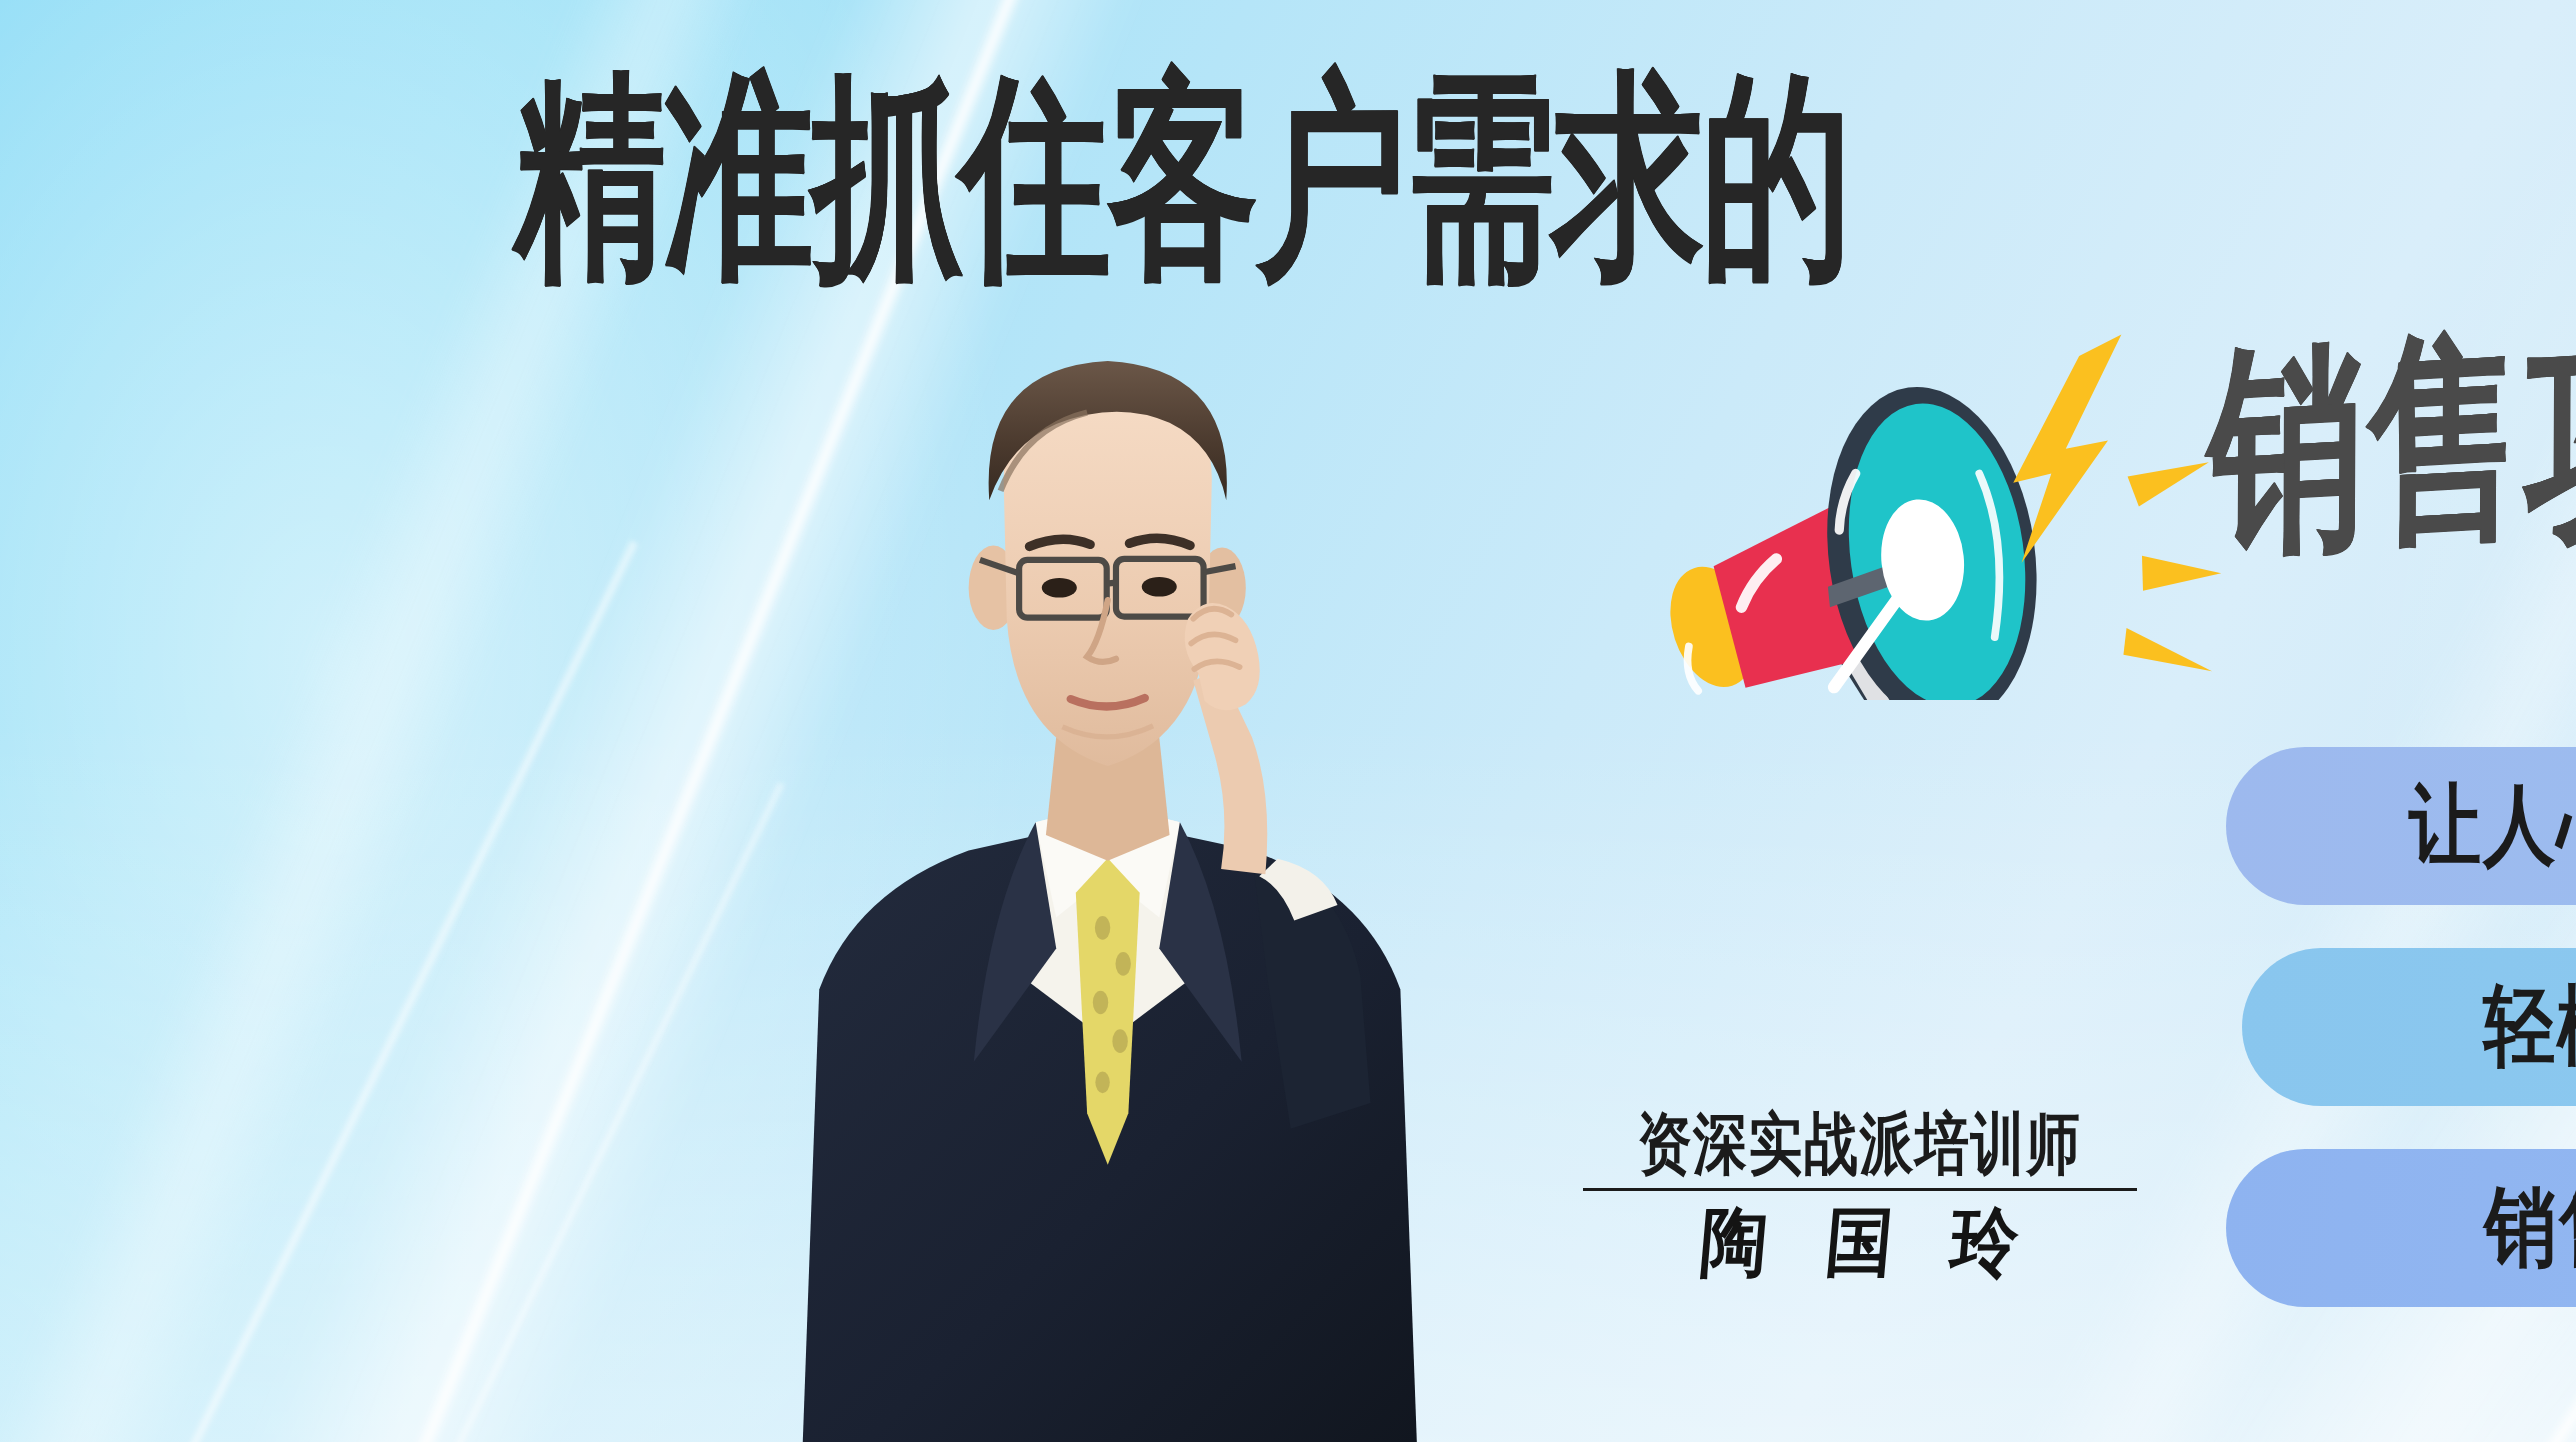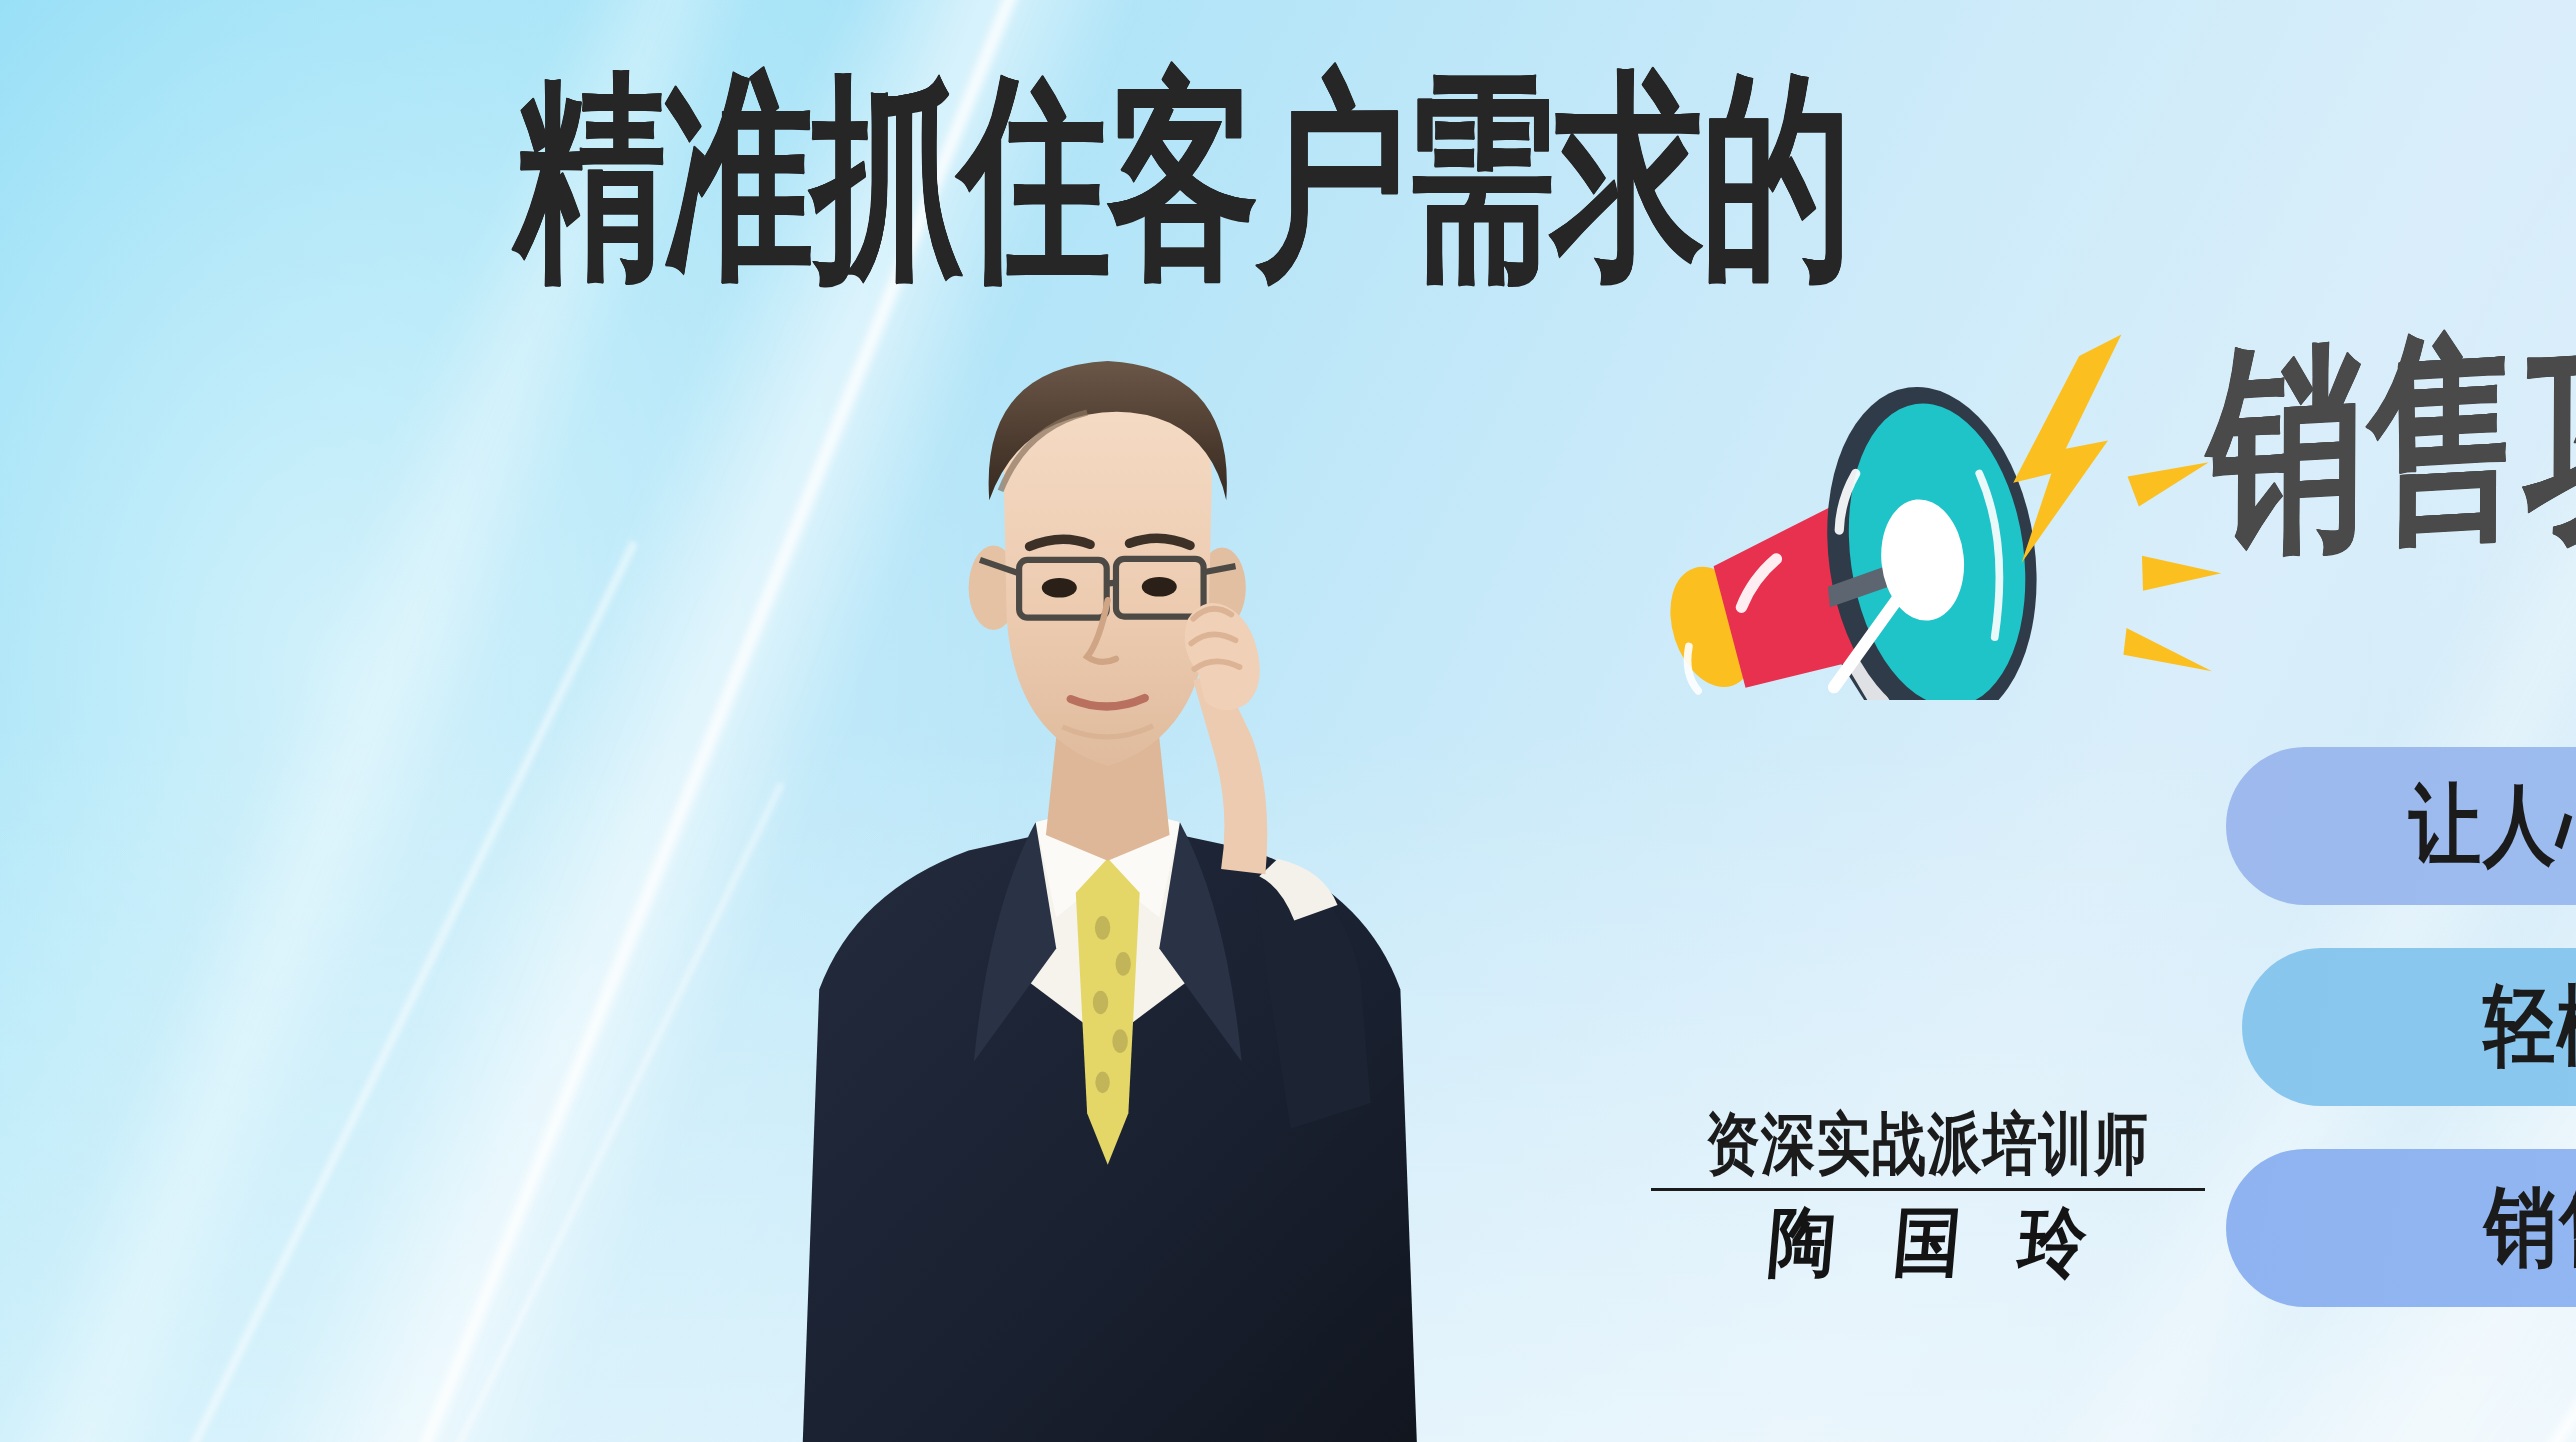--- a/index.html
+++ b/index.html
@@ -104,21 +104,21 @@
     position:absolute;
     left:747px; bottom:0;
     width:773px; height:1185px;
     z-index:13;
   }
   #portrait svg { width:100%; height:100%; display:block; }
 
   
   #instructor {
     position:absolute;
-    left:1634px; top:1108px;
+    left:1566px; top:1108px;
     width:587px;
     text-align:center;
     z-index:15;
   }
   #instructor-title {
     font-size:54px;
     font-weight:900;
     color:#1b1b1b;
     letter-spacing:1.5px;
     line-height:1.05;

